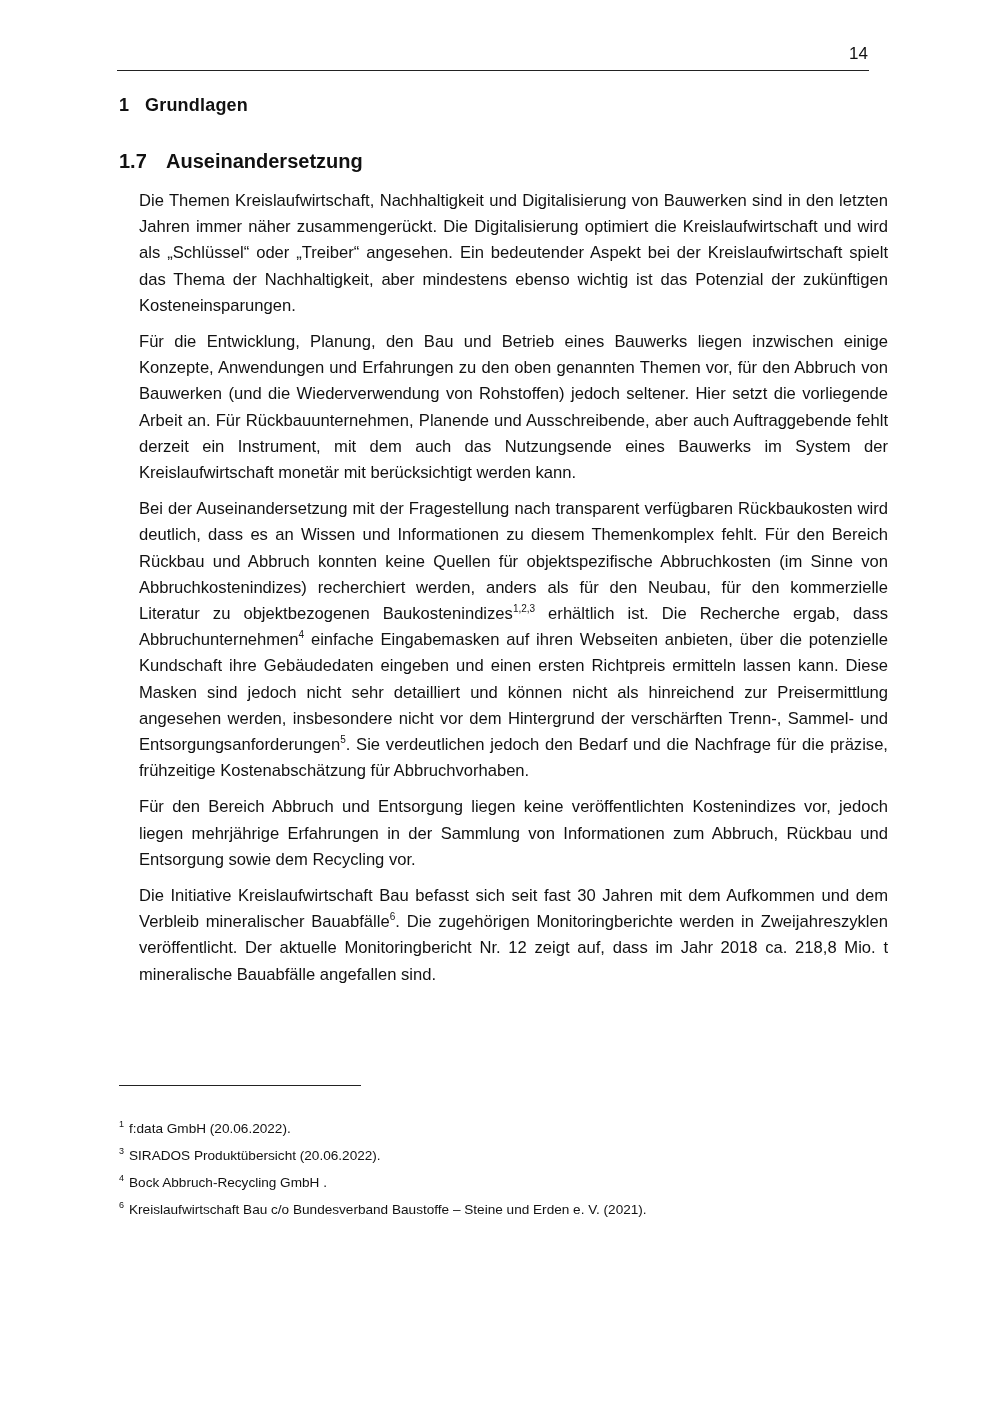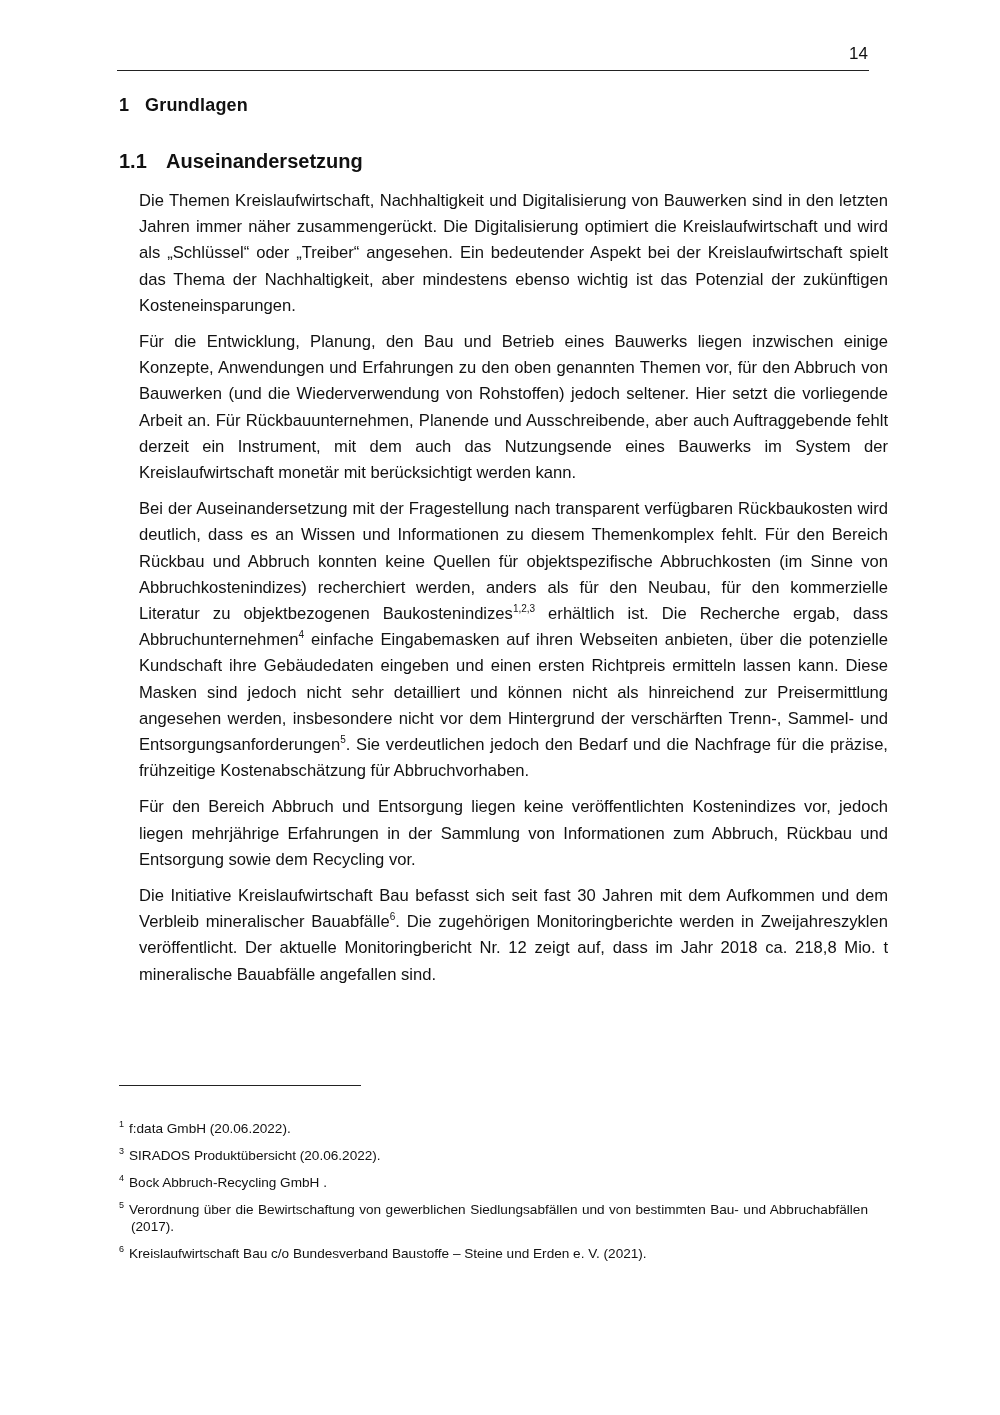--- a/index.html
+++ b/index.html
@@ -22,32 +22,31 @@
 <body>
 
 <div class="page-num">14</div>
 <div class="header-rule"></div>
 
 <div class="h1">
   <span class="num">1</span><span>Grundlagen</span>
 </div>
 
 <div class="h2">
-  <span class="num">1.1</span><span>Auseinandersetzung</span>
+  <span class="num">1.7</span><span>Auseinandersetzung</span>
 </div>
 
 <div class="body-text" style="top:188px;margin-left:20px;">
   <p>Die Themen Kreislaufwirtschaft, Nachhaltigkeit und Digitalisierung von Bauwerken sind in den letzten Jahren immer näher zusammengerückt. Die Digitalisierung optimiert die Kreis­laufwirtschaft und wird als „Schlüssel“ oder „Treiber“ angesehen. Ein bedeutender Aspekt bei der Kreislaufwirtschaft spielt das Thema der Nachhaltigkeit, aber mindestens ebenso wichtig ist das Potenzial der zukünftigen Kosteneinsparungen.</p>
   <p>Für die Entwicklung, Planung, den Bau und Betrieb eines Bauwerks liegen inzwischen ei­nige Konzepte, Anwendungen und Erfahrungen zu den oben genannten Themen vor, für den Abbruch von Bauwerken (und die Wiederverwendung von Rohstoffen) jedoch seltener. Hier setzt die vorliegende Arbeit an. Für Rückbauunternehmen, Planende und Ausschrei­bende, aber auch Auftraggebende fehlt derzeit ein Instrument, mit dem auch das Nut­zungsende eines Bauwerks im System der Kreislaufwirtschaft monetär mit berücksichtigt werden kann.</p>
   <p><span>Bei der Auseinandersetzung mit der Fragestellung nach transparent verfügbaren Rückbau­kosten wird deutlich, dass es an Wissen und Informationen zu diesem Themenkomplex fehlt. Für den Bereich Rückbau und Abbruch konnten keine Quellen für objektspezifische Abbruchkosten (im Sinne von Abbruchkostenindizes) recherchiert werden, anders als für den Neubau, für den kommerzielle Literatur zu objektbezogenen Baukostenindizes</span><sup>1,2,3</sup><span> er­hältlich ist. Die Recherche ergab, dass Abbruchunternehmen</span><sup>4</sup><span> einfache Eingabemasken auf ihren Webseiten anbieten, über die potenzielle Kundschaft ihre Gebäudedaten einge­ben und einen ersten Richtpreis ermitteln lassen kann. Diese Masken sind jedoch nicht sehr detailliert und können nicht als hinreichend zur Preisermittlung angesehen werden, insbesondere nicht vor dem Hintergrund der verschärften Trenn-, Sammel- und Entsor­gungsanforderungen</span><sup>5</sup><span>. Sie verdeutlichen jedoch den Bedarf und die Nachfrage für die prä­zise, frühzeitige Kostenabschätzung für Abbruchvorhaben.</span></p>
   <p>Für den Bereich Abbruch und Entsorgung liegen keine veröffentlichten Kostenindizes vor, jedoch liegen mehrjährige Erfahrungen in der Sammlung von Informationen zum Abbruch, Rückbau und Entsorgung sowie dem Recycling vor.</p>
   <p><span>Die Initiative Kreislaufwirtschaft Bau befasst sich seit fast 30 Jahren mit dem Aufkommen und dem Verbleib mineralischer Bauabfälle</span><sup>6</sup><span>. Die zugehörigen Monitoringberichte werden in Zweijahreszyklen veröffentlicht. Der aktuelle Monitoringbericht Nr. 12 zeigt auf, dass im Jahr 2018 ca. 218,8 Mio. t mineralische Bauabfälle angefallen sind.</span></p>
 </div>
 
 <div class="fn-rule"></div>
 
 <div class="footnotes">
   <div class="fn"><sup>1</sup><span>f:data GmbH (20.06.2022).</span></div>
   <div class="fn"><sup>3</sup><span>SIRADOS Produktübersicht (20.06.2022).</span></div>
   <div class="fn"><sup>4</sup><span>Bock Abbruch-Recycling GmbH .</span></div>
-  <div class="fn"><sup>5</sup><span>Verordnung über die Bewirtschaftung von gewerblichen Siedlungsabfällen und von bestimmten Bau- und Abbruchabfällen (2017).</span></div>
   <div class="fn"><sup>6</sup><span>Kreislaufwirtschaft Bau c/o Bundesverband Baustoffe – Steine und Erden e. V. (2021).</span></div>
 </div>
 
 </body></html>

